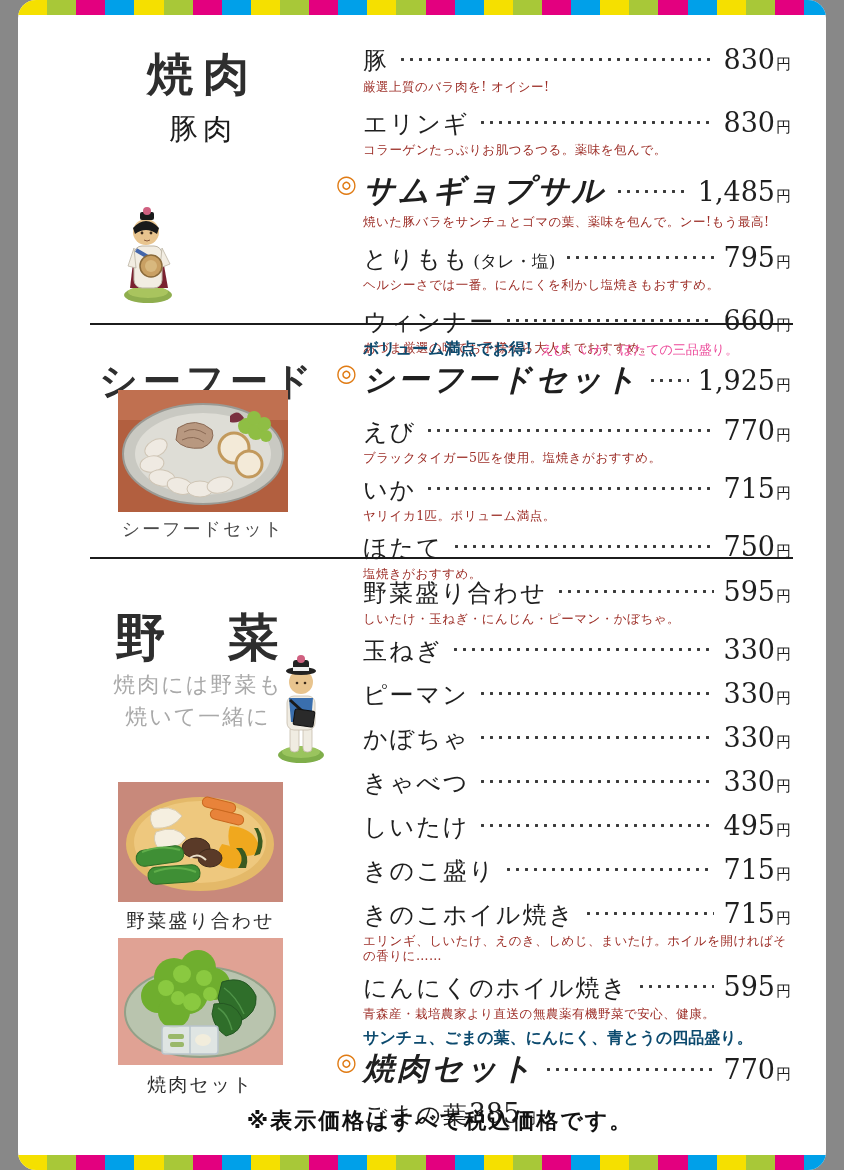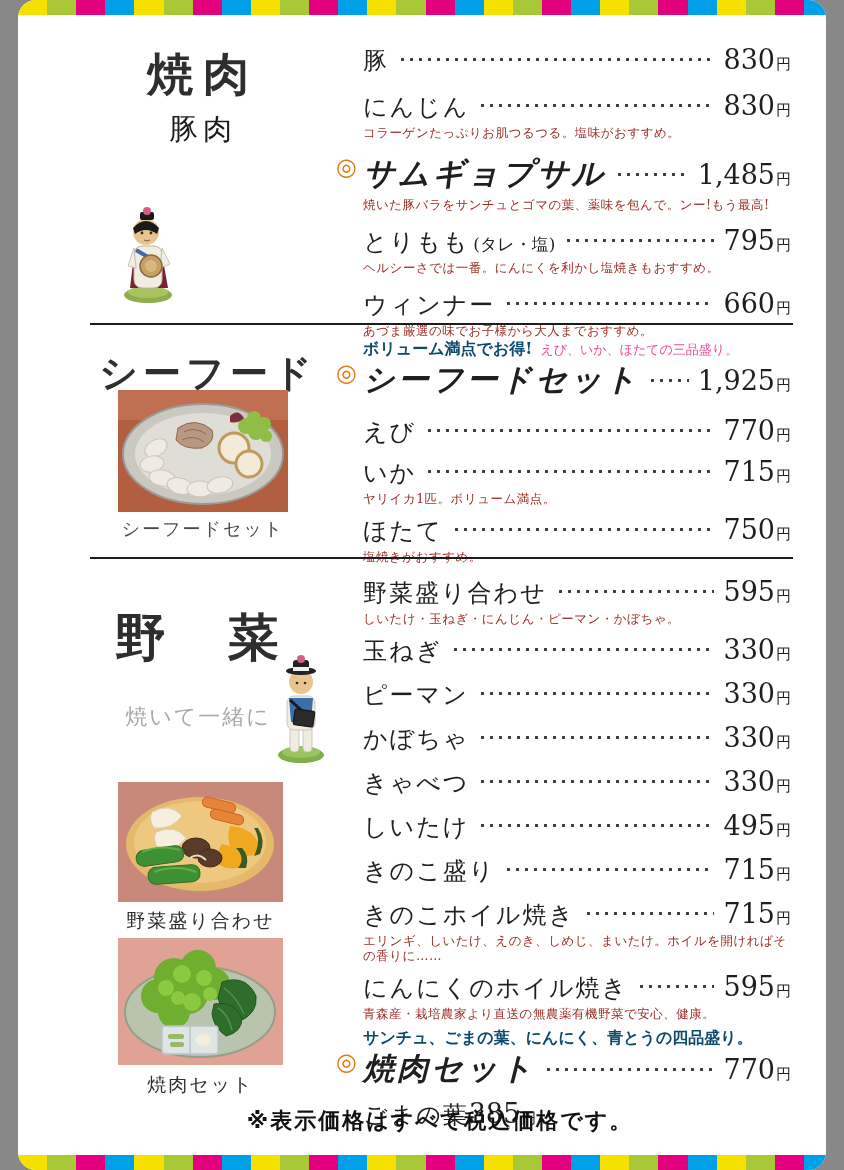--- a/index.html
+++ b/index.html
@@ -107,28 +107,29 @@
     <path d="M32 38 Q35 40 38 38" stroke="#8a5a3a" stroke-width="1" fill="none"></path>
   </svg>
 
   <div class="rcol sec1" style="top:44px;">
     <div class="entry">
       <div class="row">
         <span class="name">豚</span>
         <span class="leader"></span>
         <span class="pricewrap"><span class="price">830</span><span class="yen">円</span></span>
       </div>
-    </div>
-    <div class="entry">
-      <div class="row">
-        <span class="name">にんじん</span>
+      <div class="desc">厳選上質のバラ肉を! オイシー!</div>
+    </div>
+    <div class="entry">
+      <div class="row">
+        <span class="name">エリンギ</span>
         <span class="leader"></span>
         <span class="pricewrap"><span class="price">830</span><span class="yen">円</span></span>
       </div>
-      <div class="desc">コラーゲンたっぷりお肌つるつる。塩味がおすすめ。</div>
+      <div class="desc">コラーゲンたっぷりお肌つるつる。薬味を包んで。</div>
     </div>
     <div class="entry featured">
       <div class="row">
         <span class="mark">◎</span>
         <span class="name">サムギョプサル</span>
         <span class="leader"></span>
         <span class="pricewrap"><span class="price">1,485</span><span class="yen">円</span></span>
       </div>
       <div class="desc">焼いた豚バラをサンチュとゴマの葉、薬味を包んで。ンー!もう最高!</div>
     </div>
@@ -146,21 +147,21 @@
         <span class="name">ウィンナー</span>
         <span class="leader"></span>
         <span class="pricewrap"><span class="price">660</span><span class="yen">円</span></span>
       </div>
       <div class="desc">あづま厳選の味でお子様から大人までおすすめ。</div>
     </div>
   </div>
 
   <div class="divider" style="top:323px;"></div>
 
-  <div class="lcol-abs h-brush h2" style="top:348px;left:75px;width:230px;">シーフード</div>
+  <div class="lcol-abs h-brush h2" style="top:356px;left:75px;width:230px;">シーフード</div>
 
   <svg class="photo" style="top:390px;left:100px;" width="170" height="122" viewBox="0 0 170 122">
     <rect width="170" height="122" fill="#b25f3f"></rect>
     <rect width="170" height="30" fill="#c07050"></rect>
     <ellipse cx="85" cy="64" rx="80" ry="50" fill="#c9c9c2" stroke="#9a9a94" stroke-width="2"></ellipse>
     <ellipse cx="85" cy="64" rx="68" ry="41" fill="#deddd6"></ellipse>
     <g fill="#efeae2" stroke="#cfc5b5" stroke-width="1">
       <ellipse cx="38" cy="58" rx="12" ry="8" transform="rotate(-30 38 58)"></ellipse>
       <ellipse cx="34" cy="74" rx="12" ry="8" transform="rotate(-10 34 74)"></ellipse>
       <ellipse cx="44" cy="88" rx="13" ry="8" transform="rotate(8 44 88)"></ellipse>
@@ -195,20 +196,21 @@
         <span class="leader"></span>
         <span class="pricewrap"><span class="price">1,925</span><span class="yen">円</span></span>
       </div>
     </div>
     <div class="entry">
       <div class="row">
         <span class="name">えび</span>
         <span class="leader"></span>
         <span class="pricewrap"><span class="price">770</span><span class="yen">円</span></span>
       </div>
+      <div class="desc">ブラックタイガー5匹を使用。塩焼きがおすすめ。</div>
     </div>
     <div class="entry">
       <div class="row">
         <span class="name">いか</span>
         <span class="leader"></span>
         <span class="pricewrap"><span class="price">715</span><span class="yen">円</span></span>
       </div>
       <div class="desc">ヤリイカ1匹。ボリューム満点。</div>
     </div>
     <div class="entry">
@@ -217,20 +219,21 @@
         <span class="leader"></span>
         <span class="pricewrap"><span class="price">750</span><span class="yen">円</span></span>
       </div>
       <div class="desc">塩焼きがおすすめ。</div>
     </div>
   </div>
 
   <div class="divider" style="top:557px;"></div>
 
   <div class="lcol-abs h-brush h3" style="top:604px;left:95px;width:190px;">野 菜</div>
+  <div class="lcol-abs tagline" style="top:670px;left:80px;width:200px;">焼肉には野菜も</div>
   <div class="lcol-abs tagline" style="top:702px;left:80px;width:200px;">焼いて一緒に</div>
 
   <svg class="photo" style="top:652px;left:252px;" width="62" height="112" viewBox="0 0 62 112">
     <ellipse cx="31" cy="103" rx="23" ry="8" fill="#7fae4a"></ellipse>
     <ellipse cx="31" cy="100" rx="19" ry="6" fill="#9ac45e"></ellipse>
     <rect x="20" y="74" width="9" height="26" rx="4" fill="#f0ece2" stroke="#c5bdac" stroke-width="0.8"></rect>
     <rect x="33" y="74" width="9" height="26" rx="4" fill="#f0ece2" stroke="#c5bdac" stroke-width="0.8"></rect>
     <rect x="17" y="44" width="28" height="34" rx="7" fill="#f0ece2" stroke="#c5bdac" stroke-width="0.8"></rect>
     <path d="M19 46 L43 46 L41 70 L21 70 Z" fill="#3a6fae"></path>
     <path d="M20 48 L40 66" stroke="#1a1a1a" stroke-width="3"></path>

